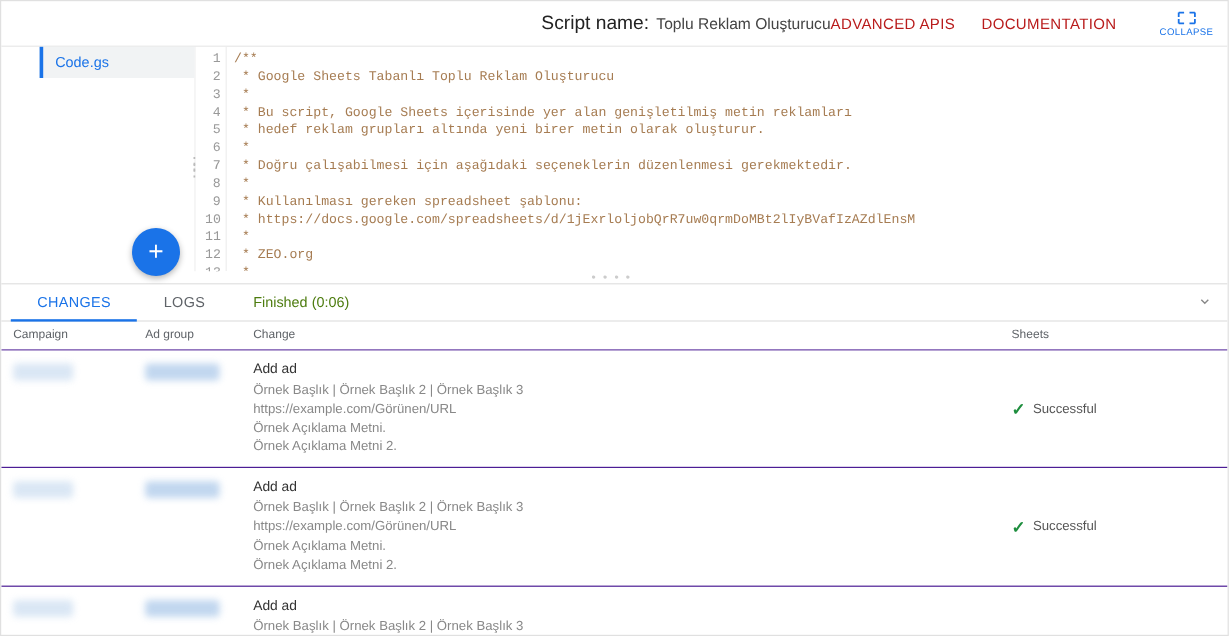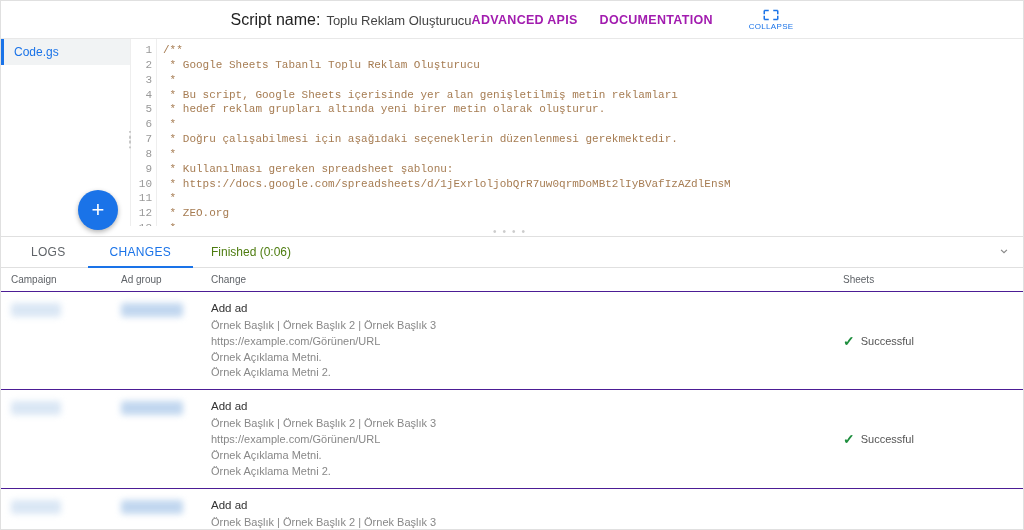--- a/index.html
+++ b/index.html
@@ -1,28 +1,28 @@
 <!DOCTYPE html>
 <html><head>
   <meta charset="utf-8">
   <style>
     * { box-sizing: border-box; margin: 0; padding: 0; }
     body { font-family: Arial, Helvetica, sans-serif; font-size: 13px; color: #333; background: #fff; width: 1024px; height: 530px; overflow: hidden; border: 1px solid #e0e0e0; }
 
-    .header { display: flex; align-items: center; justify-content: center; padding: 8px 12px; border-bottom: 1px solid #e8e8e8; height: 38px; }
+    .header { display: flex; align-items: center; justify-content: flex-end; padding: 8px 12px; border-bottom: 1px solid #e8e8e8; height: 38px; }
     .header-left { display: flex; align-items: baseline; gap: 6px; }
     .script-label { font-size: 16px; color: #222; }
     .script-name { font-size: 13px; color: #444; font-weight: normal; }
     .header-right { display: flex; align-items: center; gap: 22px; }
-    .header-link { color: #a21caf; font-size: 12.5px; font-weight: 700; letter-spacing: 0.3px; text-decoration: none; cursor: pointer; }
+    .header-link { color: #b91c1c; font-size: 12.5px; font-weight: 400; letter-spacing: 0.3px; text-decoration: none; cursor: pointer; }
     .collapse { display: flex; flex-direction: column; align-items: center; cursor: pointer; color: #1a73e8; margin-left: 14px; }
     .collapse svg { width: 18px; height: 14px; }
     .collapse-label { font-size: 8px; letter-spacing: 0.3px; }
 
-    .top-area { display: flex; height: 187px; position: relative; }
+    .top-area { display: flex; height: 187px; position: relative; margin-left: 32px; }
     .sidebar { width: 130px; border-right: 1px solid #eee; position: relative; }
     .file-tab { background: #f1f3f4; color: #1a73e8; font-size: 12px; padding: 6px 10px; border-left: 3px solid #1a73e8; cursor: pointer; }
     .fab { position: absolute; bottom: -4px; right: 12px; width: 40px; height: 40px; border-radius: 50%; background: #1a73e8; color: #fff; display: flex; align-items: center; justify-content: center; font-size: 22px; cursor: pointer; box-shadow: 0 2px 5px rgba(0,0,0,0.3); z-index: 5; }
 
     .editor { flex: 1; display: flex; font-family: "Courier New", monospace; font-size: 11px; line-height: 1.35; overflow: hidden; position: relative; }
     .gutter { width: 26px; text-align: right; color: #999; background: #fff; padding: 4px 4px 0 0; border-right: 1px solid #eee; user-select: none; }
     .code { flex: 1; padding: 4px 0 0 6px; white-space: pre; overflow: hidden; }
     .doc-star { color: #a67c52; }
     .drag-h { position: absolute; left: 122px; top: 50%; color: #bbb; font-size: 14px; cursor: col-resize; user-select: none; line-height: 6px; }
     .drag-v { text-align: center; color: #ccc; font-size: 10px; height: 10px; letter-spacing: 6px; cursor: row-resize; user-select: none; }
@@ -98,22 +98,22 @@
 <span></span>
 
 
 </div>
   </div>
 </div>
 
 <div class="drag-v">••••</div>
 
 <div class="tabs">
+  <div class="tab active">CHANGES</div>
   <div class="tab">LOGS</div>
-  <div class="tab active">CHANGES</div>
   <div class="finished">Finished (0:06)</div>
   <div class="expand-ico">
     <svg width="14" height="14" viewBox="0 0 24 24">
         <path d="M7 10l5 5 5-5" stroke="#888" stroke-width="2" fill="none"></path>
       </svg>
   </div>
 </div>
 
 <div class="results-header">
   <div class="col-campaign">Campaign</div>

